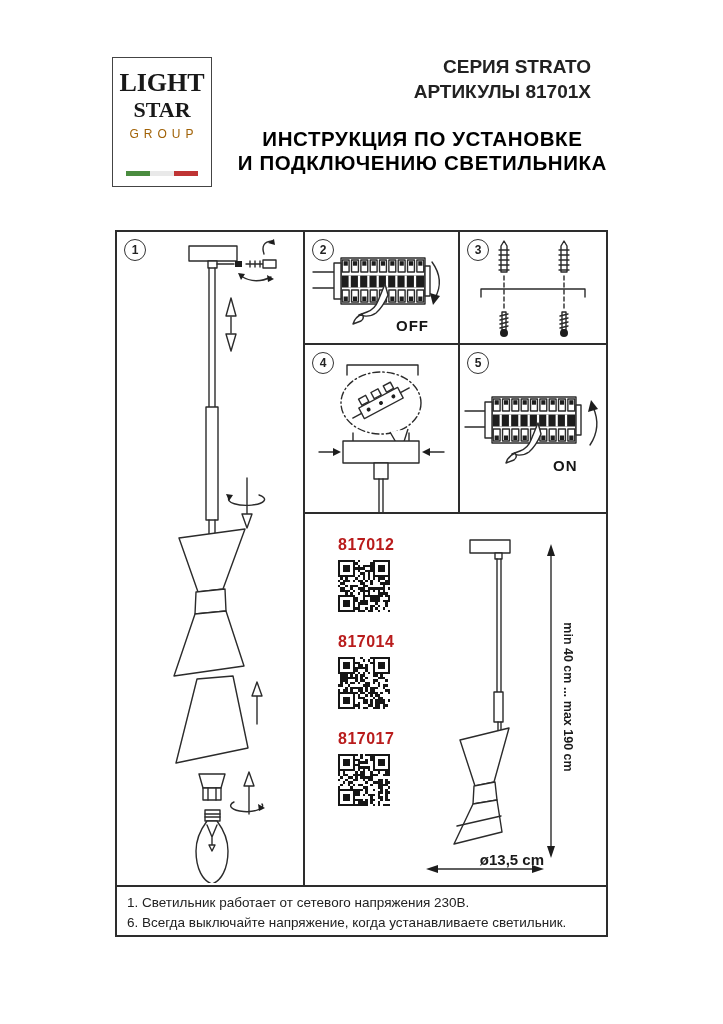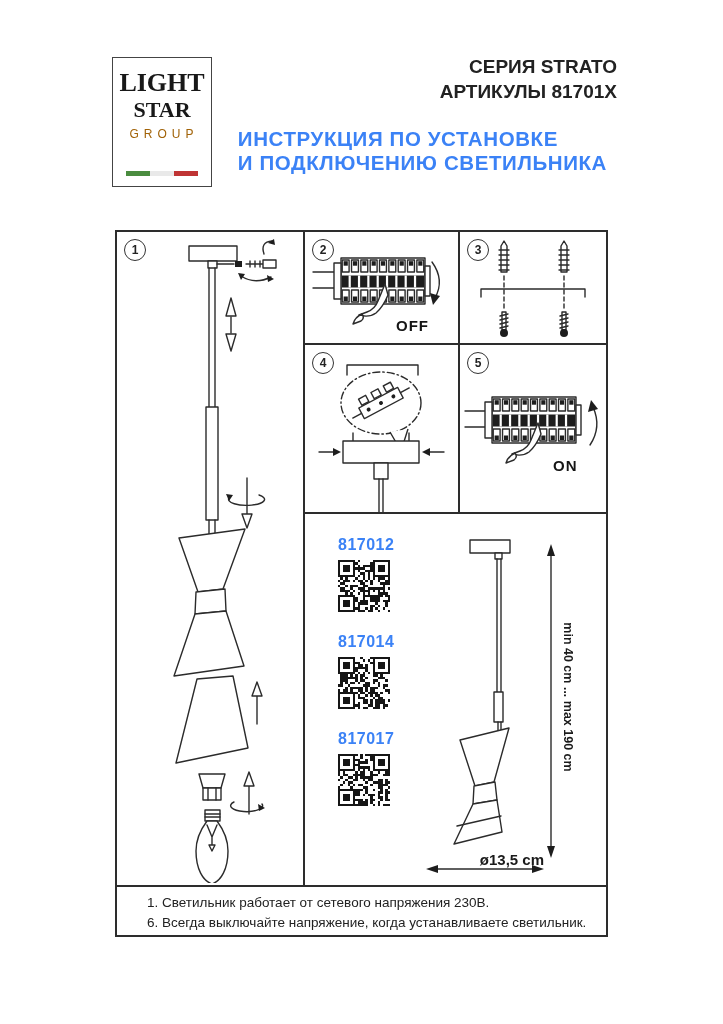--- a/index.html
+++ b/index.html
@@ -10,26 +10,26 @@
   .logo-box{position:absolute;left:112px;top:57px;width:100px;height:130px;
             border:1.5px solid #444;box-sizing:border-box;text-align:center;background:#fff;}
   .logo-light{margin-top:13px;font-family:"Liberation Serif","DejaVu Serif",serif;
               font-weight:bold;font-size:26px;line-height:24px;letter-spacing:0px;color:#181818;}
   .logo-star{font-family:"Liberation Serif","DejaVu Serif",serif;font-weight:bold;
              font-size:22px;line-height:29px;color:#181818;}
   .logo-group{font-size:12px;letter-spacing:5px;color:#a16207;margin-top:3px;margin-left:4px;}
   .flag{position:absolute;left:13px;bottom:10px;width:72px;height:5px;display:flex;}
   .flag i{flex:1;display:block;height:100%;}
 
-  .hdr-series,.hdr-articles{position:absolute;right:106px;text-align:right;
+  .hdr-series,.hdr-articles{position:absolute;right:132px;text-align:right;
       font-weight:bold;font-size:19px;color:#222;}
   .hdr-series{top:56px;}
   .hdr-articles{top:81px;}
-  .hdr-instr{position:absolute;right:116px;top:127px;text-align:left;
-      font-weight:bold;font-size:20.5px;line-height:24px;letter-spacing:0.6px;color:#3b82f6;}
+  .hdr-instr{position:absolute;right:116px;top:127px;text-align:center;
+      font-weight:bold;font-size:20.5px;line-height:24px;letter-spacing:0.6px;color:#000000;}
 
   
   .main-frame{position:absolute;left:115px;top:230px;width:493px;height:707px;
               border:2px solid #2d2d2d;box-sizing:border-box;background:#fff;}
   .line{position:absolute;background:#2d2d2d;}
 
   .panel{position:absolute;}
   .badge{position:absolute;left:7px;top:7px;width:22px;height:22px;border:1.4px solid #333;
          border-radius:50%;box-sizing:border-box;font-weight:bold;font-size:12px;
          display:flex;align-items:center;justify-content:center;background:#fff;color:#222;}
@@ -39,32 +39,32 @@
   svg .stw{fill:#ffffff;stroke:#2b2b2b;stroke-width:1.4;stroke-linejoin:round;}
   svg .fb{fill:#1d1d1d;stroke:none;}
   svg .dash{stroke-dasharray:4,3;}
   svg .dashdot{stroke-dasharray:7,3,1.5,3;}
   svg text{font-family:"Liberation Sans","DejaVu Sans",sans-serif;fill:#151515;}
   .onoff{font-weight:bold;font-size:15px;letter-spacing:1px;}
 
   
   .qr-col{position:absolute;left:33px;top:22px;width:70px;}
   .qr-block{margin-bottom:21px;}
-  .qr-label{font-weight:bold;font-size:16px;color:#3b82f6;margin-bottom:6px;letter-spacing:0.5px;}
+  .qr-label{font-weight:bold;font-size:16px;color:#b91c1c;margin-bottom:6px;letter-spacing:0.5px;}
   .qr{width:52px;height:52px;}
 
   .vdim-label{position:absolute;left:270px;top:103px;width:160px;
       transform:rotate(90deg);transform-origin:0 0;
       font-weight:bold;font-size:12.5px;text-align:center;white-space:nowrap;color:#1a1a1a;}
   .hdim-label{position:absolute;left:129px;top:337px;width:110px;text-align:right;
       font-weight:bold;font-size:15px;color:#1a1a1a;}
 
   
   .footer-notes{position:absolute;left:117px;top:887px;width:489px;height:48px;
-      font-size:13.5px;line-height:20px;padding:6px 0 0 30px;box-sizing:border-box;color:#222;}
+      font-size:13.5px;line-height:20px;padding:6px 0 0 10px;box-sizing:border-box;color:#222;}
 </style>
 </head>
 <body>
 
 <svg width="0" height="0" style="position:absolute">
   <defs>
     <g id="hand">
       <path d="M0,0 L-7,17 Q-10,25 -18,28 L-26,31 Q-16,34 -9,29 Q-2,23 3,11 Z" class="stw"></path>
       <path d="M-23,30 q-7,3 -9,10 l8,-3 q4,-3 1,-7 z" class="stw"></path>
     </g>

